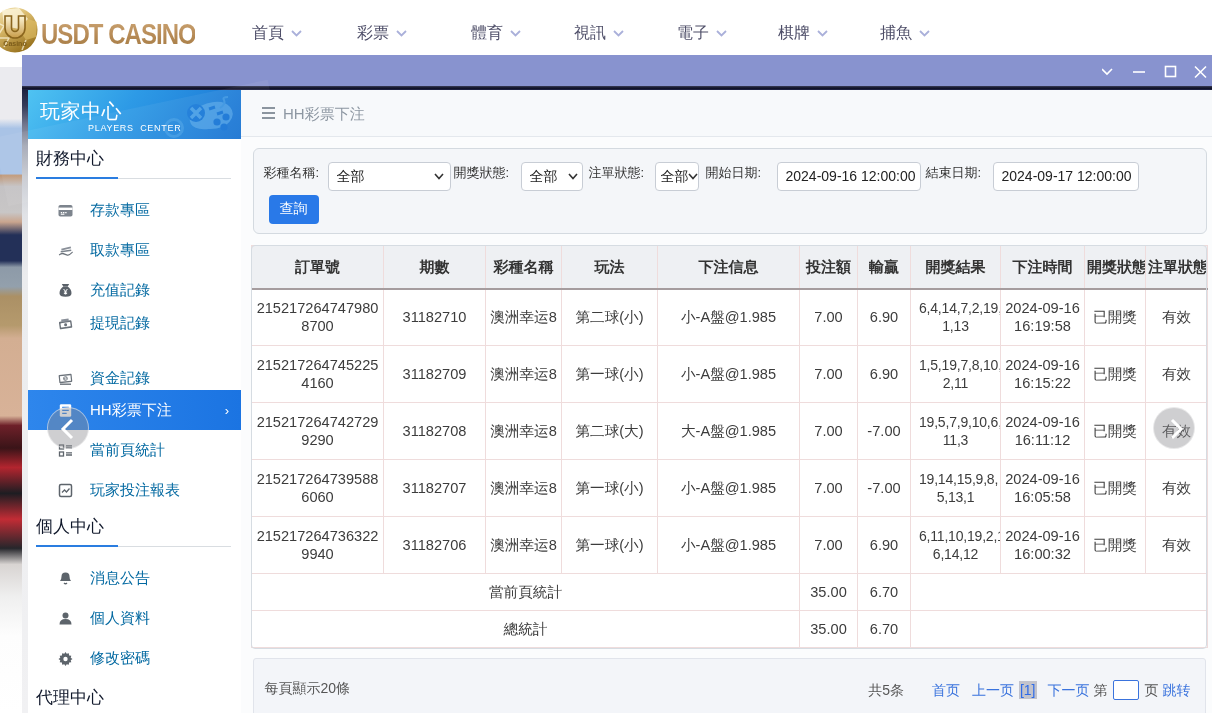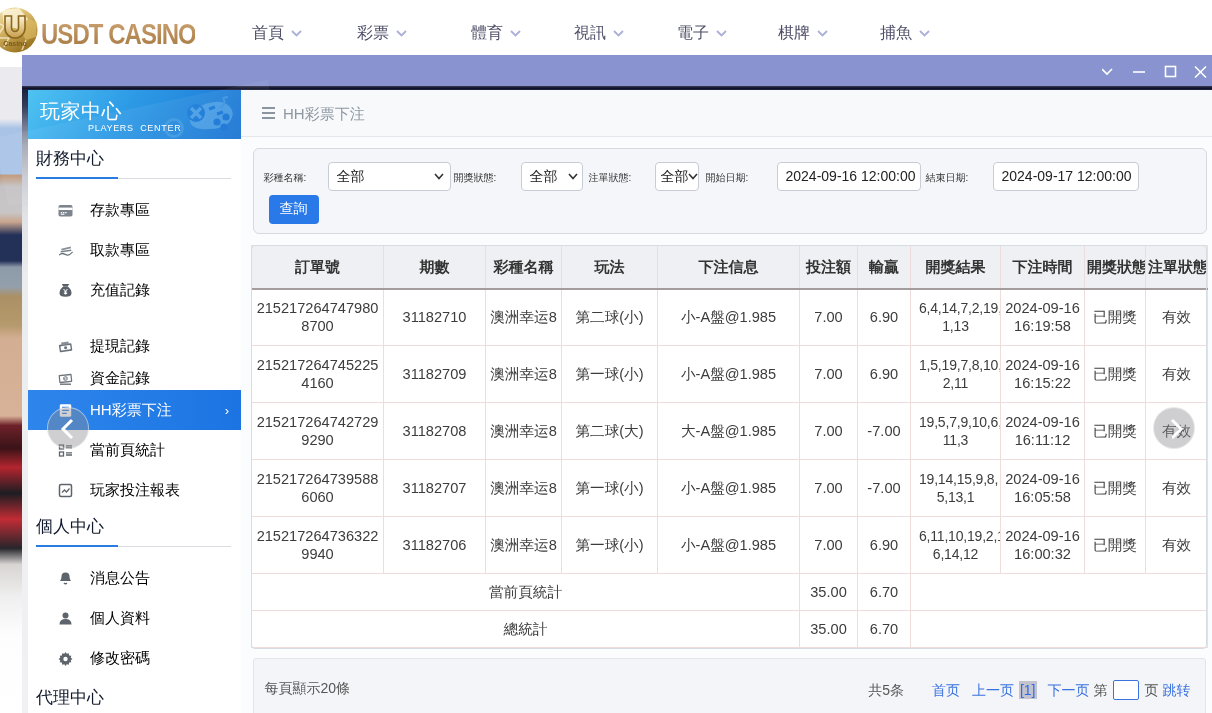--- a/index.html
+++ b/index.html
@@ -45,37 +45,37 @@
 
   
   #sidebar { left:28px; top:90px; width:213px; height:623px; background:#fff; }
   #phead { left:0.5px; top:0.5px; width:212.5px; height:48.5px;
     background:linear-gradient(125deg,#4fc3f2 0%,#2d9ae6 45%,#1a73d2 100%); overflow:hidden; }
   #phead .t1 { position:absolute; left:12px; top:8px; font-size:20px; letter-spacing:0.5px; color:#fff; }
   #phead .t2 { position:absolute; left:13px; top:33px; font-size:9px; color:#fff; letter-spacing:0.7px;padding-left:47px; }
   .sect { position:absolute; left:8px; font-size:17px; color:#0f172a; }
   .sline-b { position:absolute; left:8px; width:82px; height:2px; background:#2a7de0; }
   .sline-g { position:absolute; left:90px; width:113px; height:1px; background:#d9dde1; margin-top:1px; }
-  .mi { position:absolute; left:0; width:213px; height:40px; color:#000000; font-size:15px; }
+  .mi { position:absolute; left:0; width:213px; height:40px; color:#0369a1; font-size:15px; }
   .mi .ic { position:absolute; left:30px; top:13px; width:15px; height:15px; }
   .mi .tx { position:absolute; left:62px; top:11px; }
   .mi.sel { background:linear-gradient(90deg,#2e86ec,#1b74e2); color:#fff; }
   .mi.sel .arr { position:absolute; right:12px; top:13px; color:#fff; font-size:13px; }
 
   
   #main { left:241px; top:90px; width:971px; height:623px; background:#fbfcfd; }
   #mtitle { position:absolute; left:0; top:0; width:971px; height:47px; background:#f7f9fb;
     border-bottom:1px solid #e4e8ed; }
   #mtitle .tx { position:absolute; left:42px; top:15px; font-size:15px; color:#8d97a2; }
   #mtitle .bars { position:absolute; left:21px; top:17px; width:13px; height:12px; }
   #mtitle .bars div { height:2px; background:#8b959f; margin-bottom:3px; }
 
   #filter { position:absolute; left:11.5px; top:57.5px; width:954px; height:86.5px;
     background:#f4f6f9; border:1px solid #d4dae0; border-radius:6px; }
-  .flabel { position:absolute; top:22px; font-size:10px; color:#333; }
+  .flabel { position:absolute; top:15px; font-size:13px; color:#333; }
   .fsel, .finput { position:absolute; top:13px; height:29px; background:#fff;
     border:1px solid #c8cdd5; border-radius:4px; font-size:14px; color:#222;
     font-family:"Liberation Sans",sans-serif; padding:0 0 0 8px; }
   .fsel { appearance:none; -webkit-appearance:none; }
   .chev { position:absolute; top:24px; width:10px; height:7px; pointer-events:none; }
   #qbtn { position:absolute; left:15px; top:46px; width:50px; height:29px;
     background:#2979e8; border:none; border-radius:4px; color:#fff; font-size:14px; }
 
   
   #tbl { position:absolute; left:10px; top:155px; width:956px; border-collapse:collapse; background:#fff;
@@ -206,21 +206,21 @@
       <span class="tx">充值記錄</span>
     </div>
   <div class="mi" style="top:140px">
       <svg class="ic" viewBox="0 0 15 15">
         <path d="M3.2 5.8 l9.5 -2.2 l0.4 1.6 l-9.5 2.2 Z" fill="#8a9099"></path>
         <path d="M2.6 8 l10.5 -1.6 l0.3 1.5 l-10.6 1.6 Z" fill="#7d848d"></path>
         <path d="M0.8 11.6 q2.8 -2.4 4.8 -1.5 l3.2 1.2 q1.6 .6 3 -.6 l2.6 -2.1 l0.5 0.9 l-3 2.6 q-1.6 1.2 -3.4 .5 l-3 -1.1 q-1.8 -.6 -4.2 1 Z" fill="#6b727a"></path>
       </svg>
       <span class="tx">取款專區</span>
     </div>
-  <div class="mi" style="top:236px">
+  <div class="mi" style="top:213px">
       <svg class="ic" viewBox="0 0 15 15">
         <g transform="rotate(-8 7.5 8)">
           <rect x="1.2" y="5" width="12.6" height="7.6" rx="1" fill="#6b727a"></rect>
           <rect x="2.6" y="6.6" width="9.8" height="4.4" rx="0.6" fill="#fff"></rect>
           <rect x="3.8" y="3" width="7.4" height="2.6" fill="#8a9099"></rect>
           <circle cx="7.5" cy="8.8" r="1.5" fill="#6b727a"></circle>
         </g>
       </svg>
       <span class="tx">提現記錄</span>
     </div>

